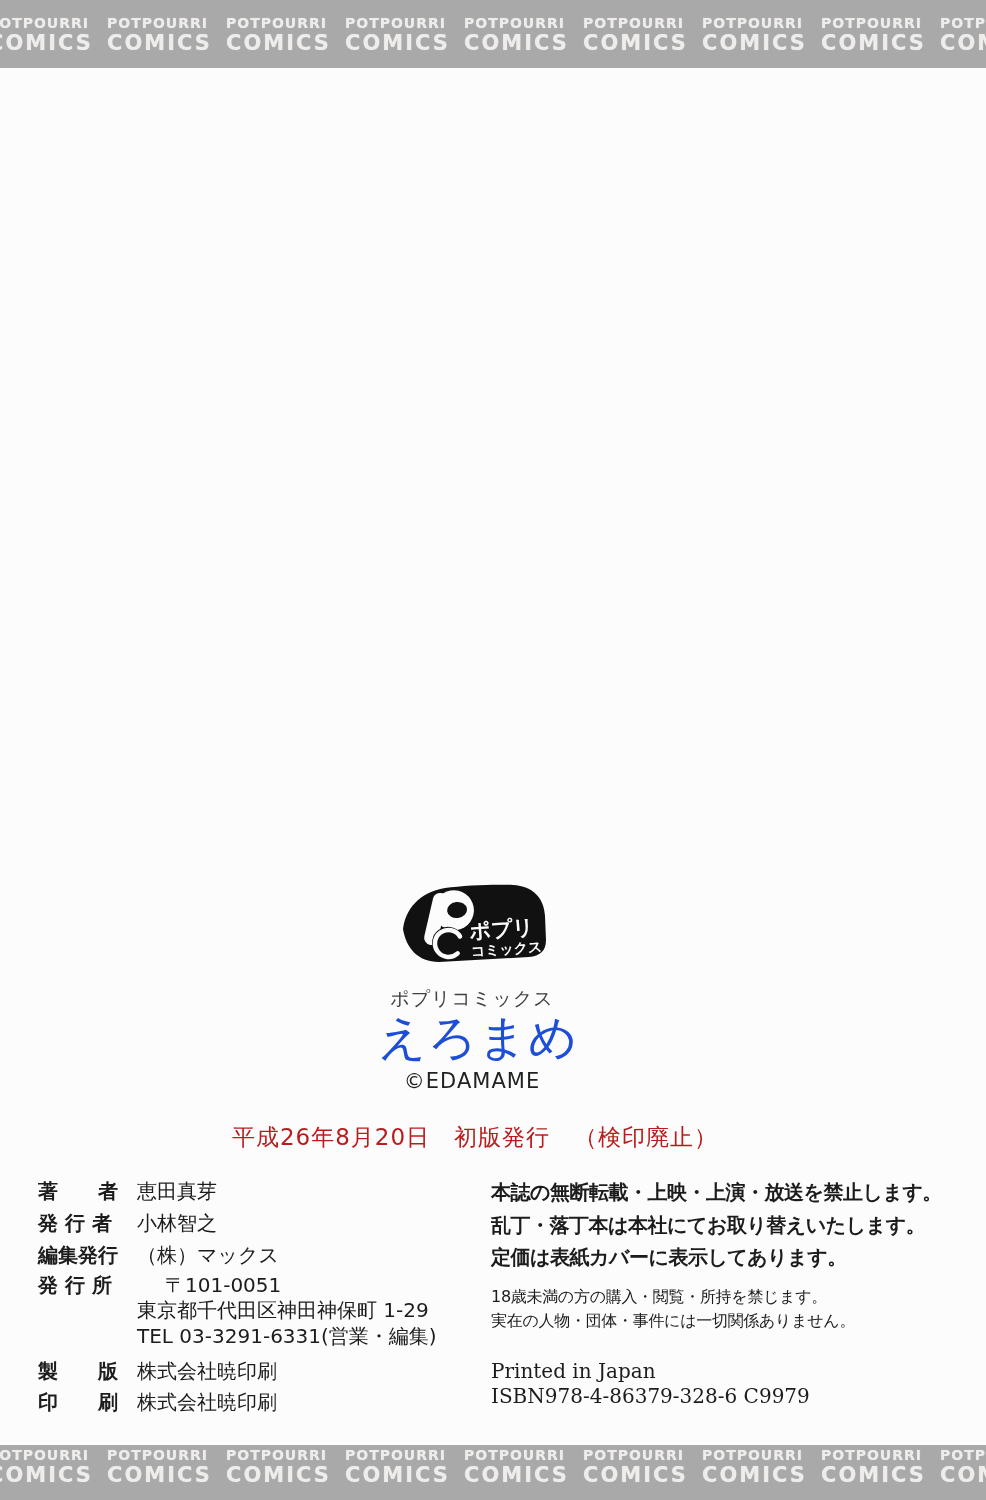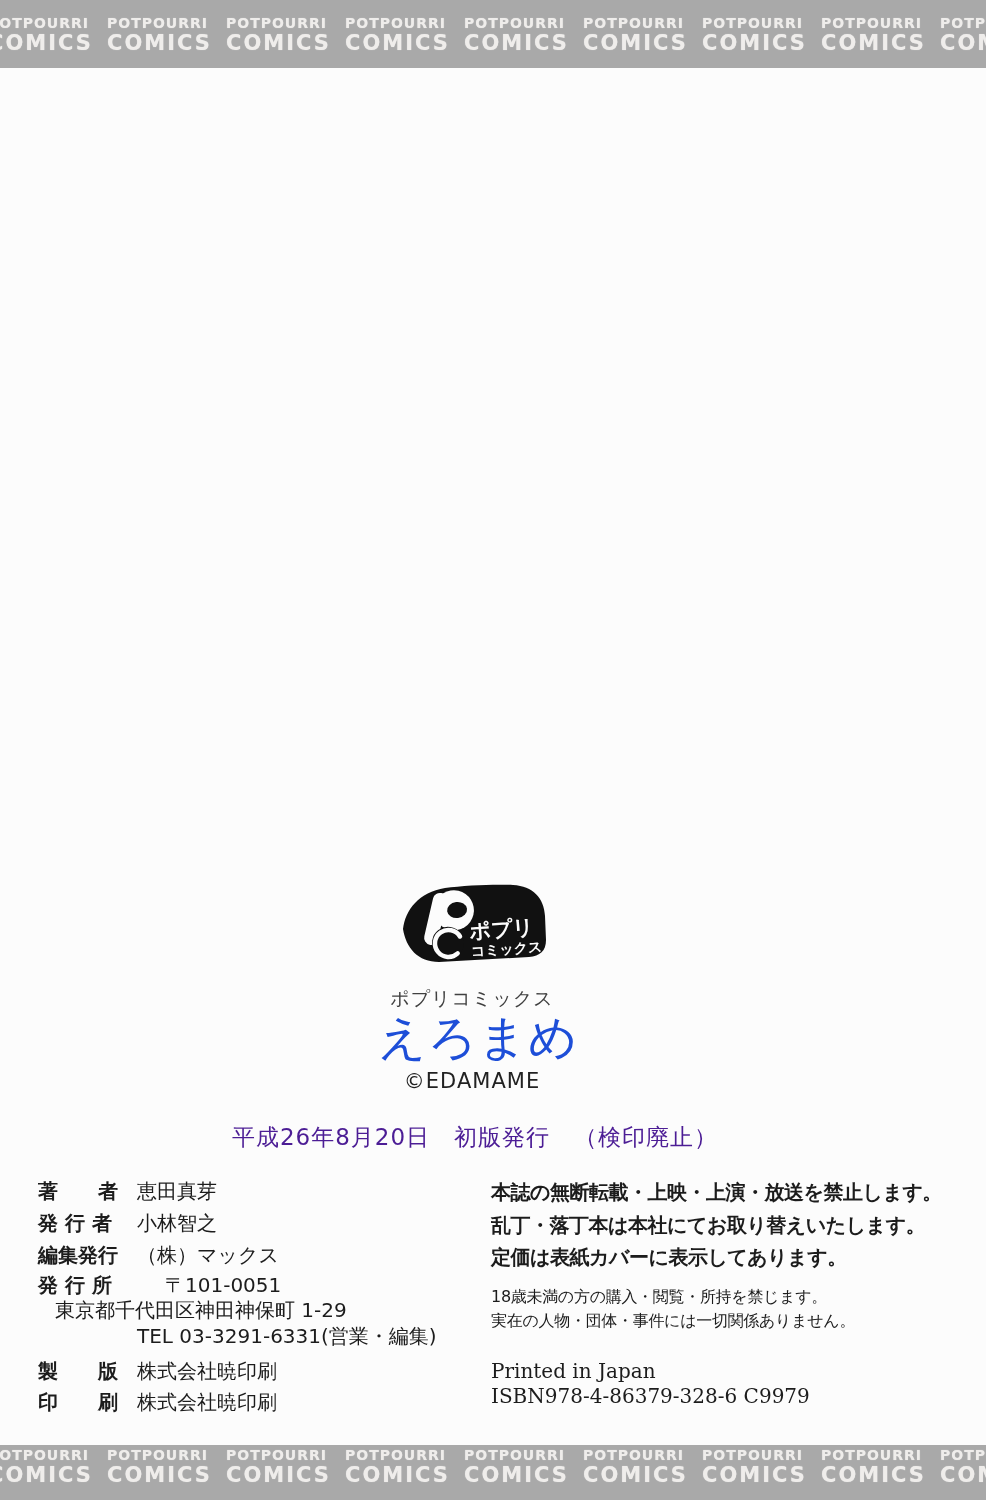--- a/index.html
+++ b/index.html
@@ -27,27 +27,27 @@
 
   
   .logo { position:absolute; left:399px; top:883px; width:150px; height:84px; }
   .imprint-label { position:absolute; top:986px; left:0; width:944px; text-align:center;
                    font-size:19px; letter-spacing:1px; color:#404040; }
   .book-title { position:absolute; top:1008px; left:0; width:944px; text-align:center;
                 font-size:48px; line-height:58px; letter-spacing:1px; color:#1d4ed8;margin-left:6px; }
   .copyright { position:absolute; top:1069px; left:0; width:944px; text-align:center;
                font-size:21px; letter-spacing:1px; color:#222; }
   .edition { position:absolute; top:1122px; left:0; width:950px; text-align:center;
-             font-size:23px; letter-spacing:1px; color:#4c1d95; }
+             font-size:23px; letter-spacing:1px; color:#b91c1c; }
 
   
   .colophon-left { position:absolute; left:38px; top:1176px; font-size:20px; }
   .crow { display:flex; height:32px; line-height:30px; }
   .crow:nth-child(4) { height:26px; line-height:26px;gap:28px; }
-  .crow:nth-child(5) { height:25px; line-height:25px;flex-direction:column; }
+  .crow:nth-child(5) { height:25px; line-height:25px; }
   .crow:nth-child(6) { height:33px; line-height:27px; }
   .crow:nth-child(7) { height:31px; line-height:30px; }
   .clabel { width:82px; font-weight:bold; white-space:pre; flex:none; }
   .cvalue { margin-left:17px; white-space:pre; }
 
   
   .colophon-right { position:absolute; left:491px; top:1176px; width:460px; }
   .notice-bold { font-size:20px; font-weight:bold; line-height:32.5px; letter-spacing:-0.5px; }
   .notices-small { margin-top:11px; }
   .notice-small { font-size:16px; line-height:24.5px; letter-spacing:-0.3px; }

